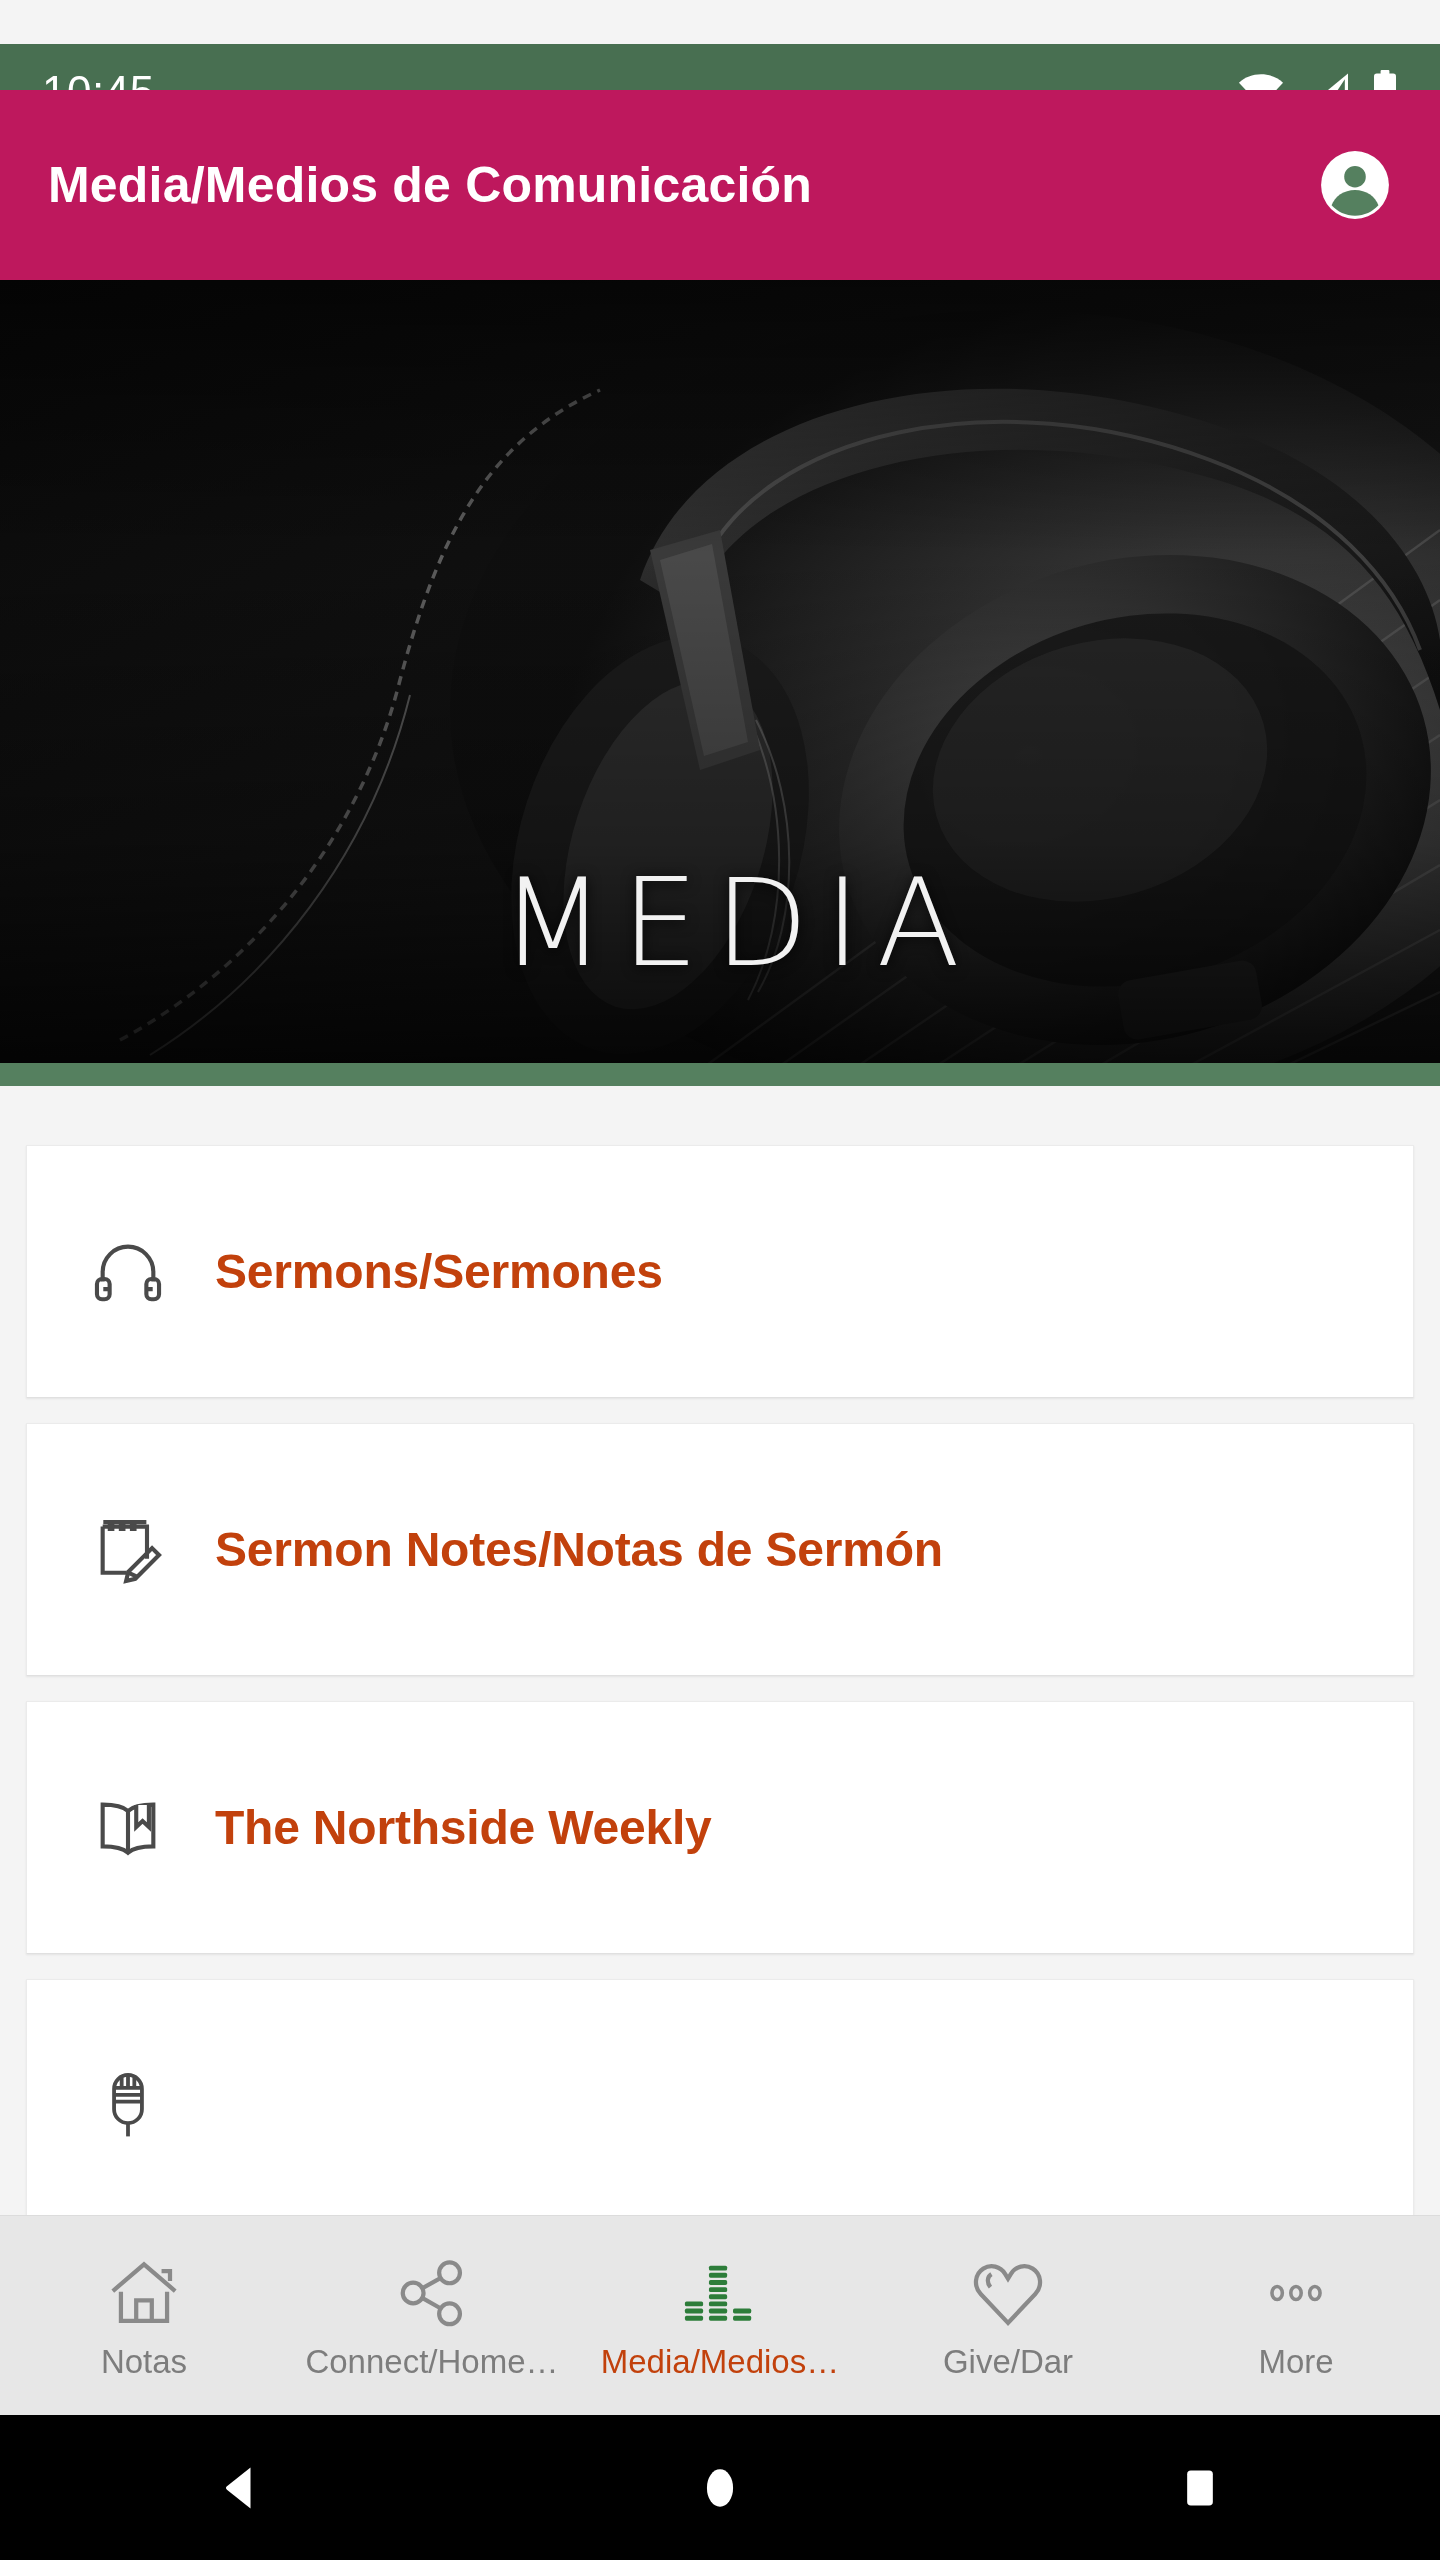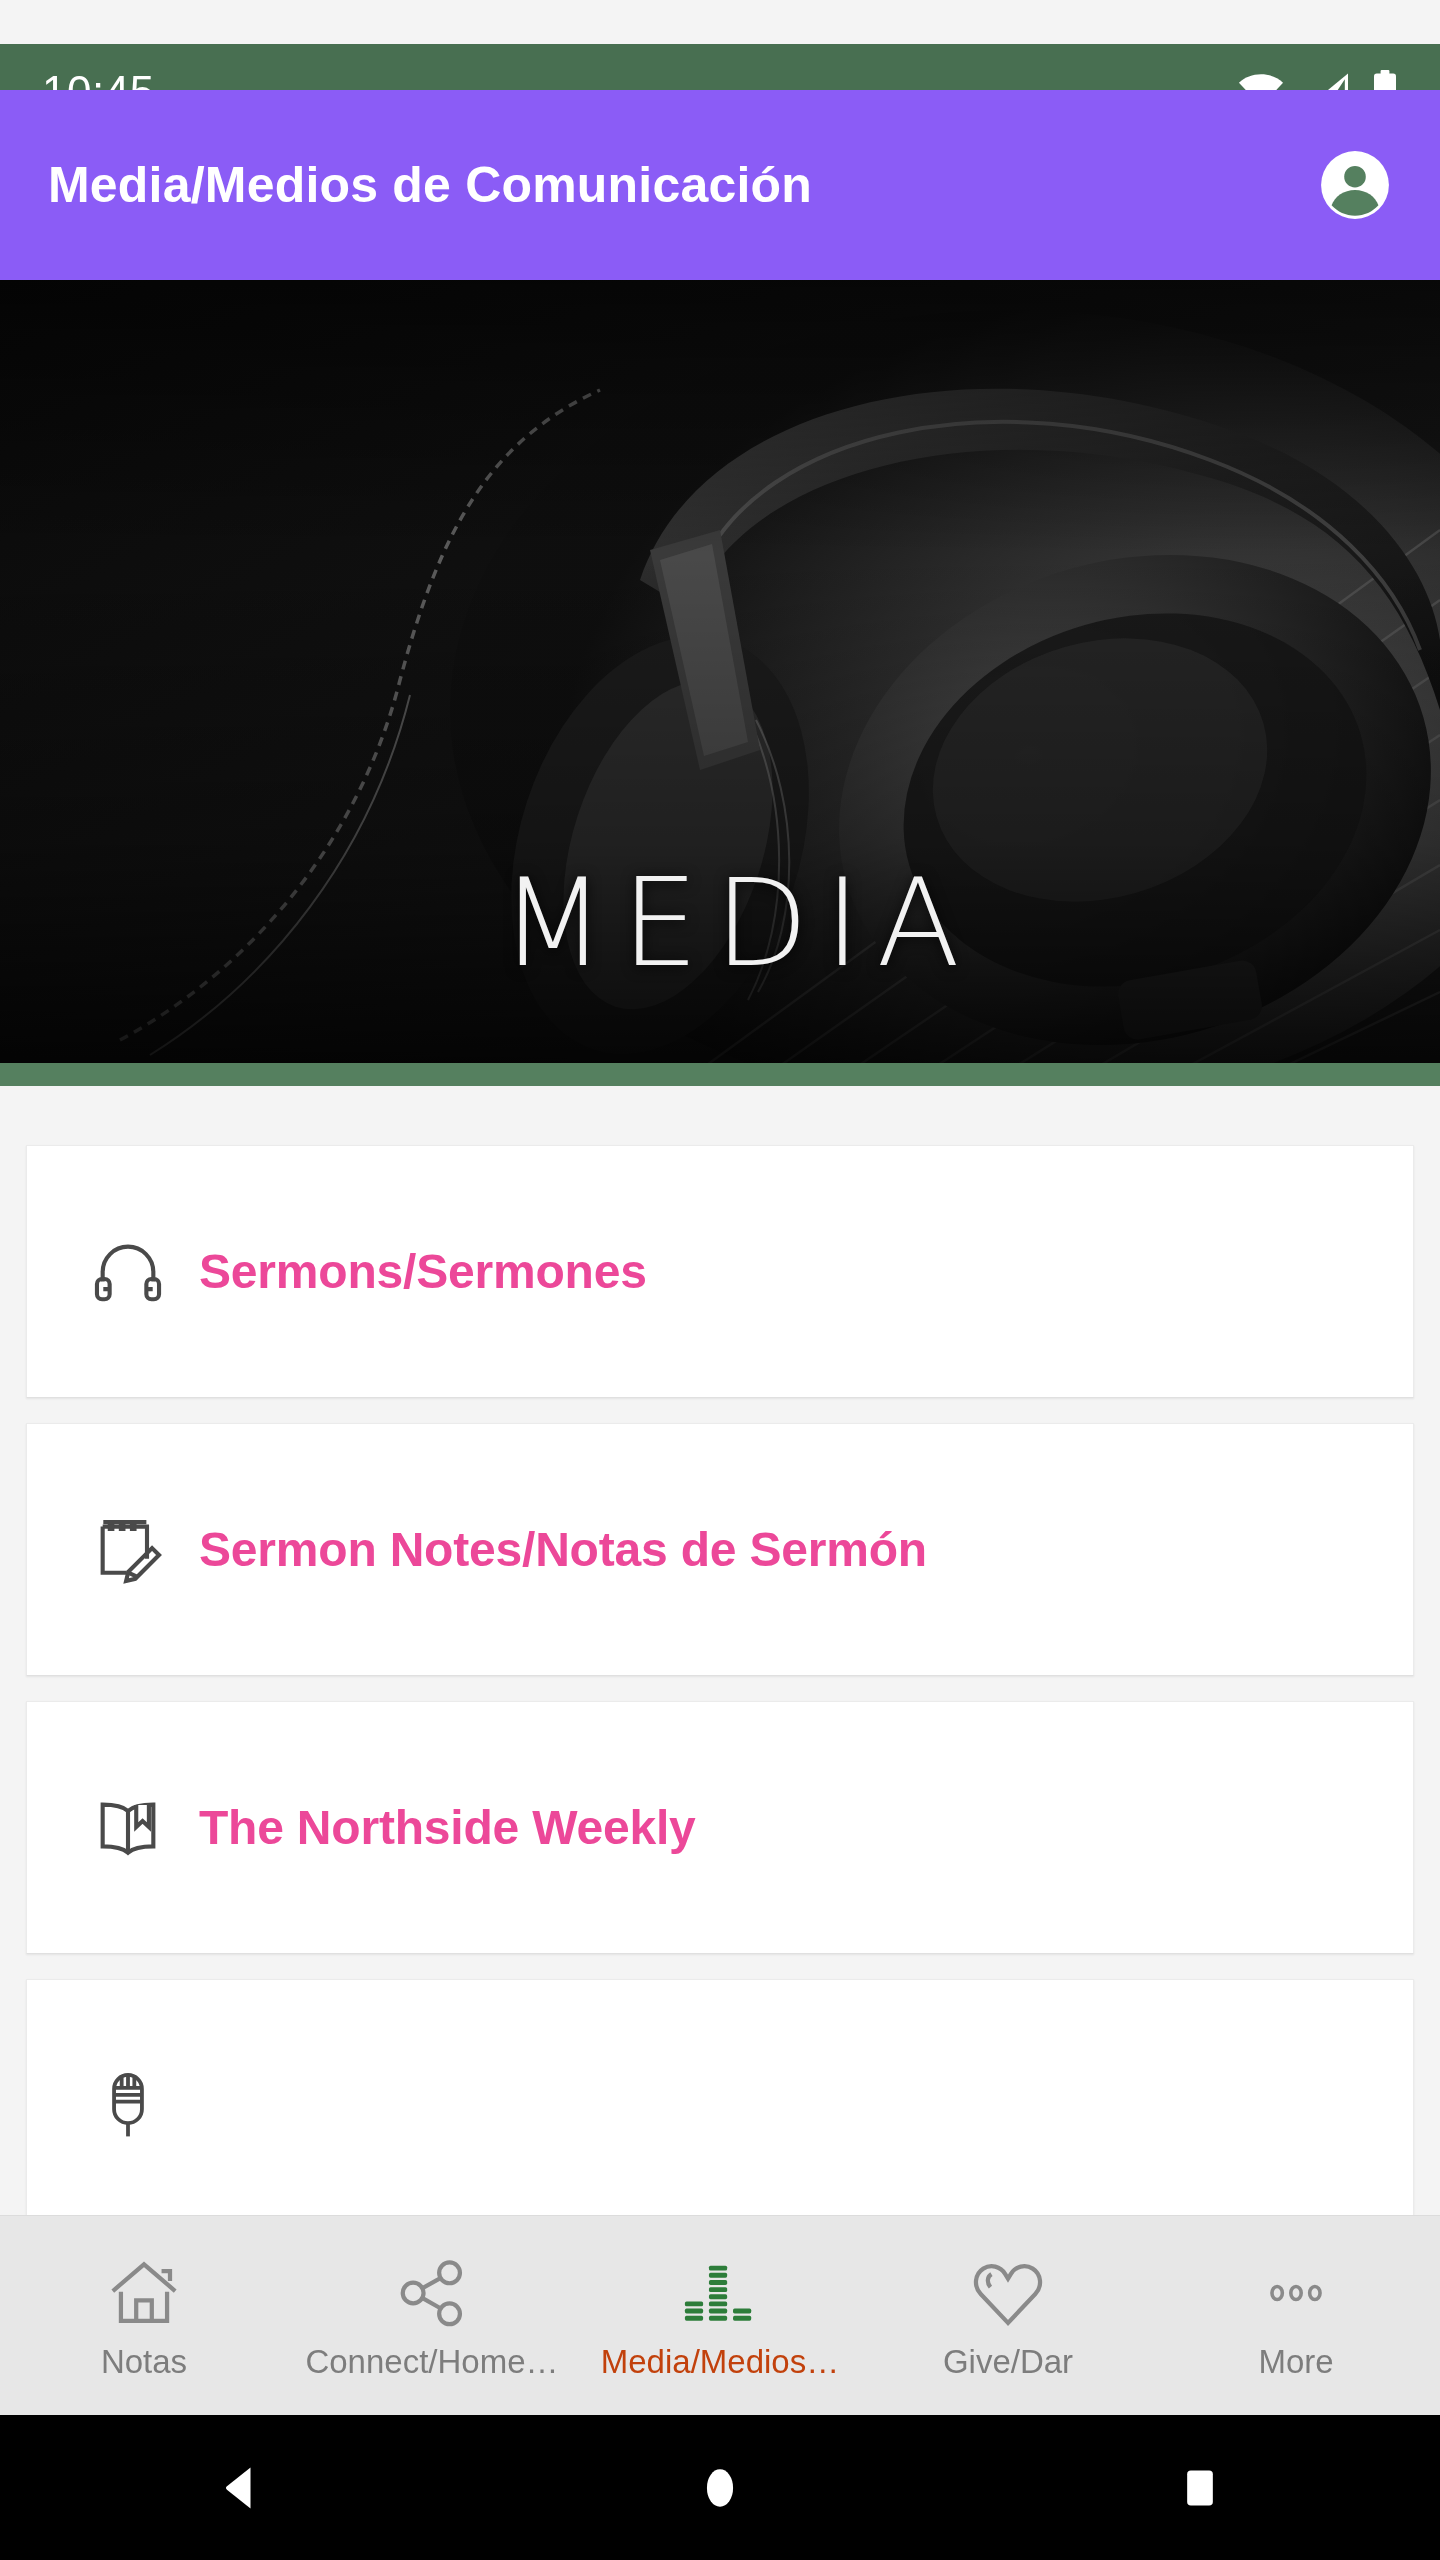--- a/index.html
+++ b/index.html
@@ -16,21 +16,21 @@
     background:#486f51; display:flex; align-items:center;
     padding:0 42px; justify-content:space-between;margin-top:44px;
   }
   .status-time{ color:#fff; font-size:44px; letter-spacing:.5px; }
   .status-icons{ display:flex; align-items:center; gap:22px; }
   .ic{ display:block; }
 
   
   .app-bar{
     position:absolute; top:90px; left:0; width:1440px; height:190px;
-    background:#8b5cf6; display:flex; align-items:center;
+    background:#be185d; display:flex; align-items:center;
     padding:0 48px; justify-content:space-between;
   }
   .app-title{ color:#fff; font-size:50px; font-weight:700; letter-spacing:.2px; }
   .avatar-btn{ width:74px; height:74px; display:flex; align-items:center; justify-content:center; }
 
   
   .hero{
     position:absolute; top:280px; left:0; width:1440px; height:783px;
     overflow:hidden; background:#0c0c0c;
   }
@@ -55,22 +55,22 @@
     bottom:345px; background:#f4f4f4; padding-top:59px; overflow:hidden;
   }
   .card{
     position:relative; margin:0 26px 25px 26px; height:253px;
     background:#fff; border:1px solid #ebebeb; border-bottom-color:#e0e0e0;
     box-shadow:0 1px 2px rgba(0,0,0,.07);
     display:flex; align-items:center; padding-left:62px;
   }
   .card-icon{ width:78px; height:86px; display:flex; align-items:center; justify-content:center; flex:0 0 auto; }
   .card-label{
-    margin-left:32px; font-size:48px; font-weight:700;
-    color:#ec4899; letter-spacing:-.2px;
+    margin-left:48px; font-size:48px; font-weight:700;
+    color:#c2410c; letter-spacing:-.2px;
   }
 
   
   .bottom-nav{
     position:absolute; left:0; bottom:145px; width:1440px; height:200px;
     background:#e7e7e7; border-top:1px solid #dcdcdc;
     display:flex; align-items:center;
   }
   .nav-item{
     flex:1 1 0; height:100%; display:flex; flex-direction:column;

